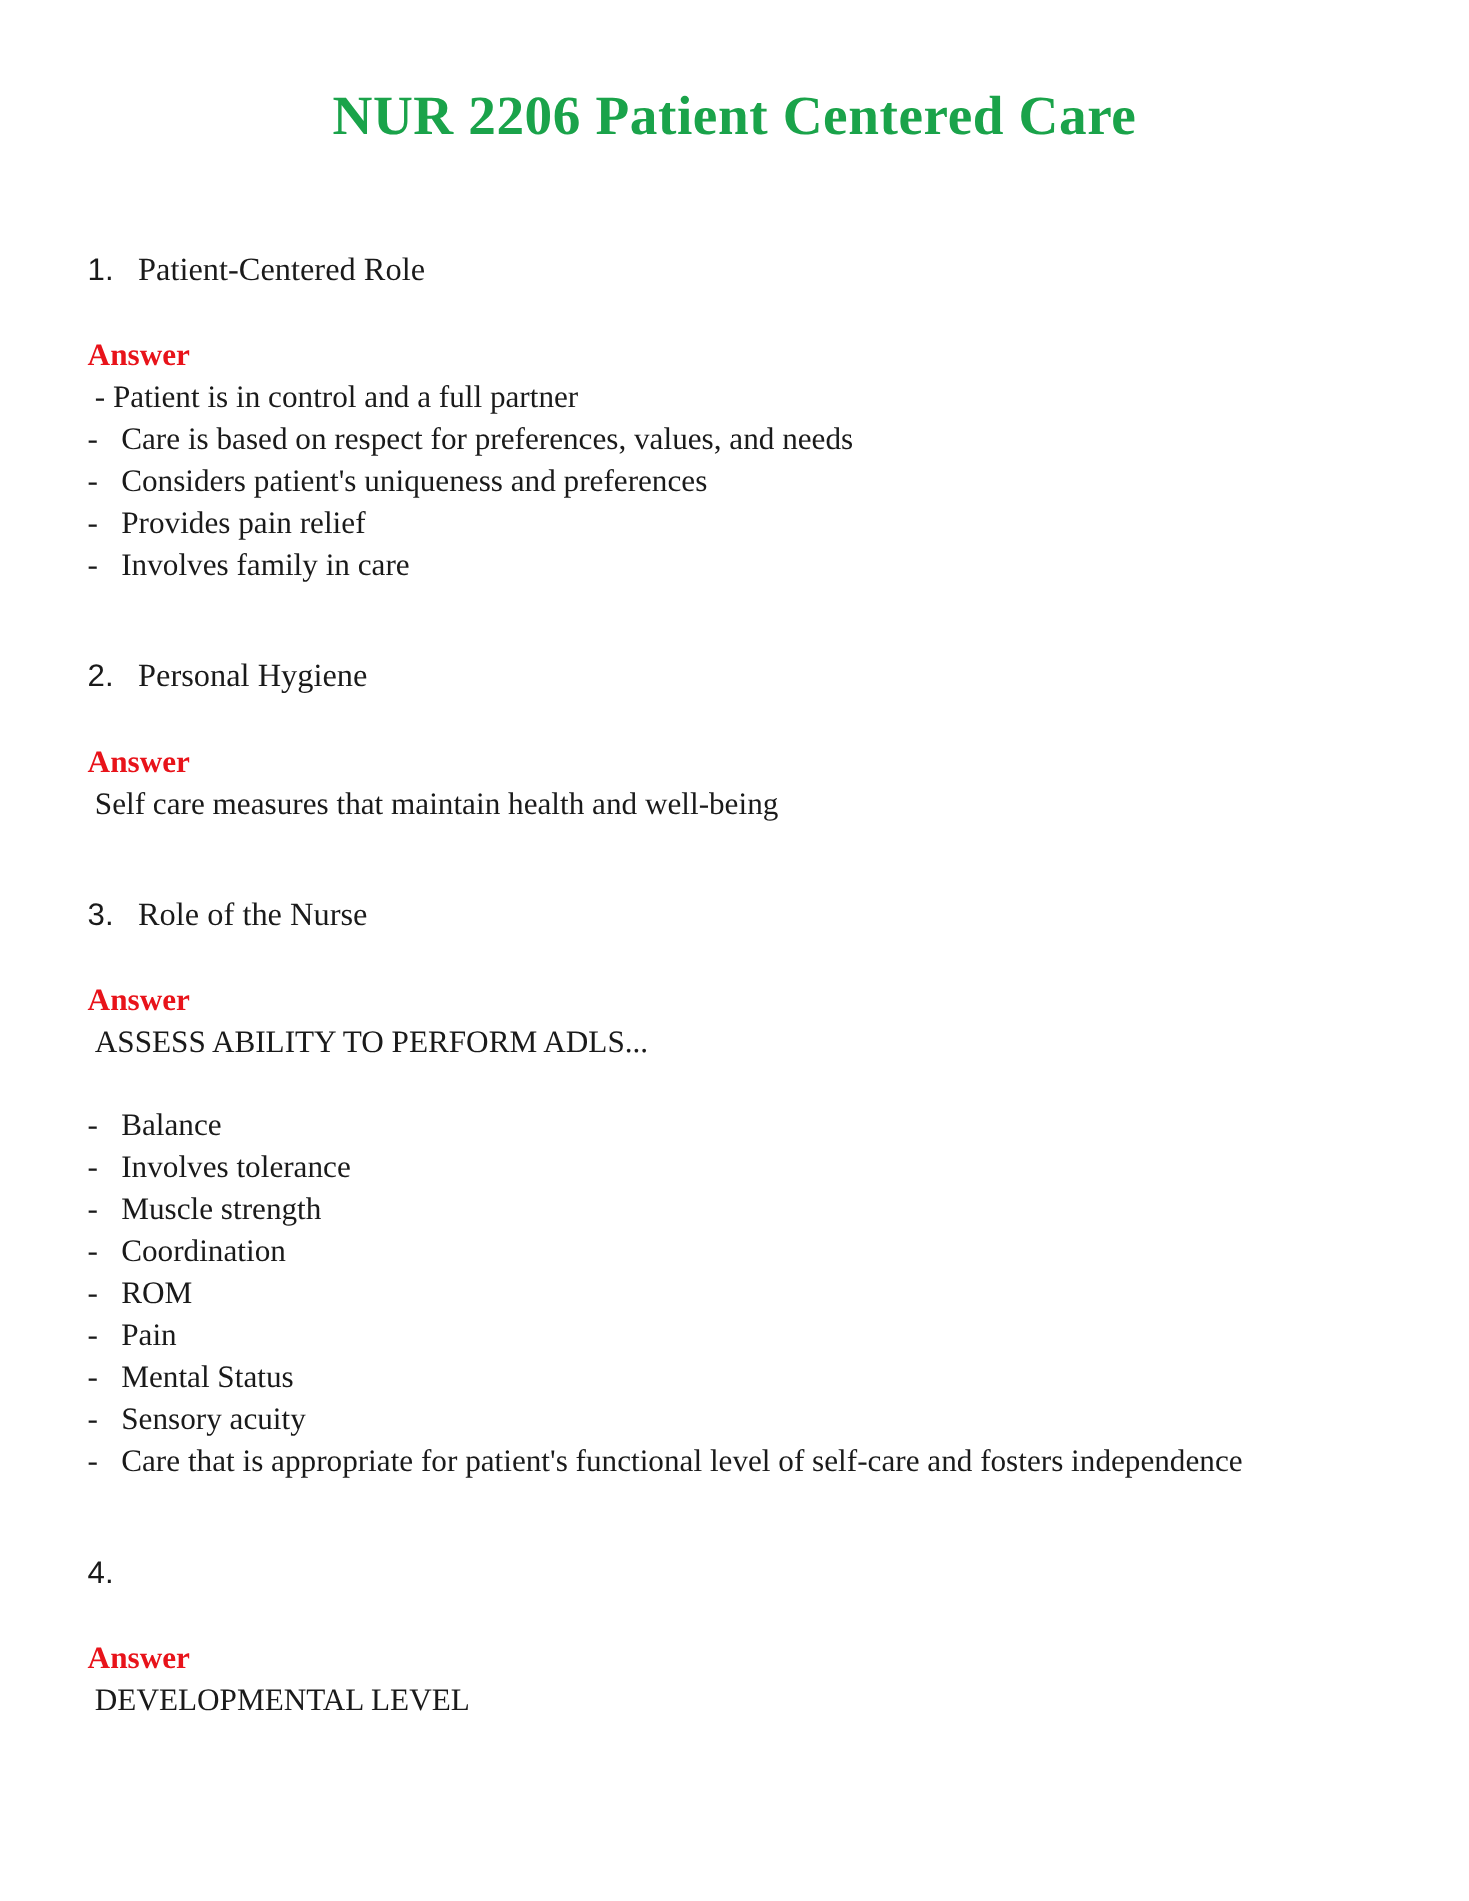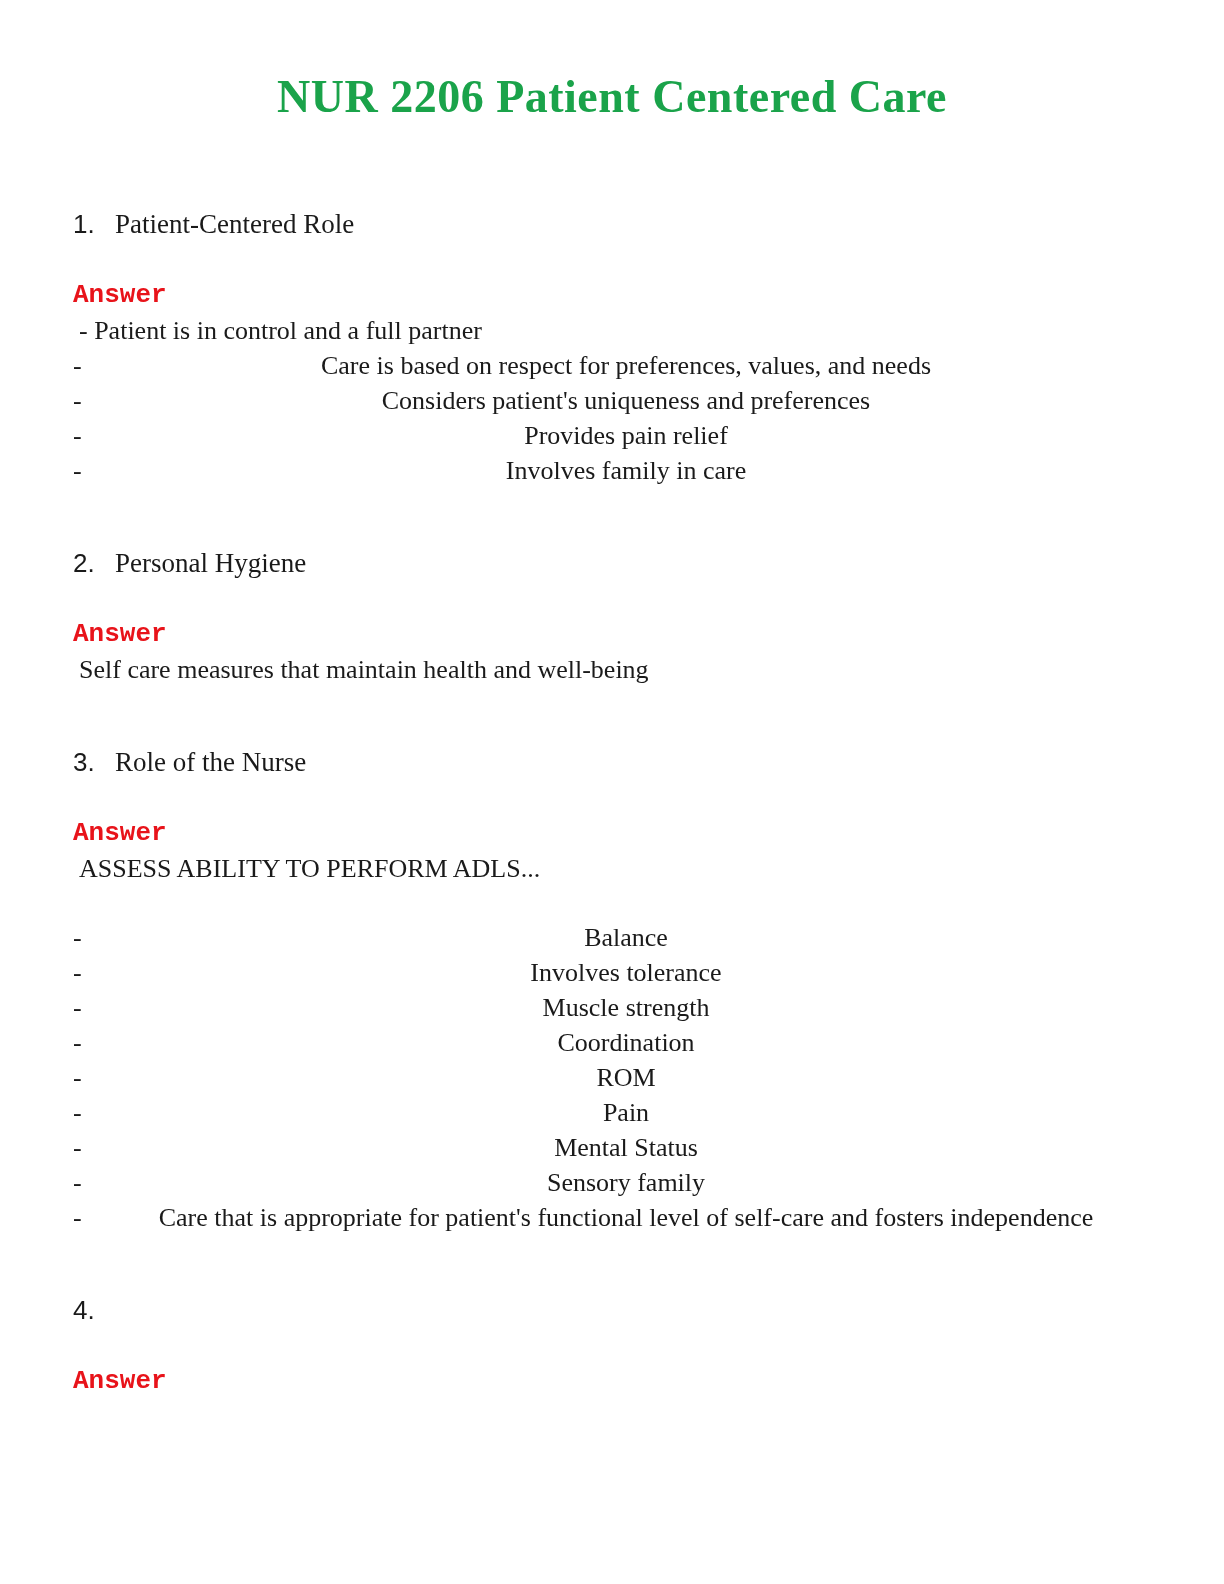--- a/index.html
+++ b/index.html
@@ -46,21 +46,20 @@
     width: 42px;
     flex: 0 0 42px;
   }
   .q-title { font-size: 27px; }
   .answer-label {
     margin-top: 38px;
     font-size: 26px;
     font-weight: bold;
     color: var(--answer-red);
     line-height: 35px;
-    font-family: Liberation Mono, monospace;
   }
   .answer-line {
     font-size: 26px;
     line-height: 35px;
     padding-left: 6px;
   }
   .bullet-list { margin: 0; }
   .bullet-list.gap-before { margin-top: 34px; }
   .subheading {
     font-size: 26px;
@@ -70,21 +69,21 @@
   .bullet {
     display: flex;
     align-items: baseline;
     font-size: 26px;
     line-height: 35px;
   }
   .dash {
     flex: 0 0 28px;
     width: 28px;
   }
-  .bullet-text { flex: 1; text-align: center; }
+  .bullet-text { flex: 1; }
 </style>
 </head>
 <body>
 
 <div class="page">
 
   <h1 class="doc-title">NUR 2206 Patient Centered Care</h1>
 
   <div class="question-block first">
     <div class="q-heading">
@@ -153,31 +152,32 @@
       <div class="bullet">
         <span class="dash">-</span>
         <span class="bullet-text">Pain</span>
       </div>
       <div class="bullet">
         <span class="dash">-</span>
         <span class="bullet-text">Mental Status</span>
       </div>
       <div class="bullet">
         <span class="dash">-</span>
-        <span class="bullet-text">Sensory family</span>
+        <span class="bullet-text">Sensory acuity</span>
       </div>
     </div>
     <div class="bullet-list">
       <div class="bullet">
         <span class="dash">-</span>
         <span class="bullet-text">Care that is appropriate for patient's functional level of self-care and fosters independence</span>
       </div>
     </div>
   </div>
 
   <div class="question-block">
     <div class="q-heading">
       <span class="q-num">4.</span>
     </div>
     <div class="answer-label">Answer</div>
+    <div class="answer-line">DEVELOPMENTAL LEVEL</div>
   </div>
 
 </div>
 
 </body></html>

